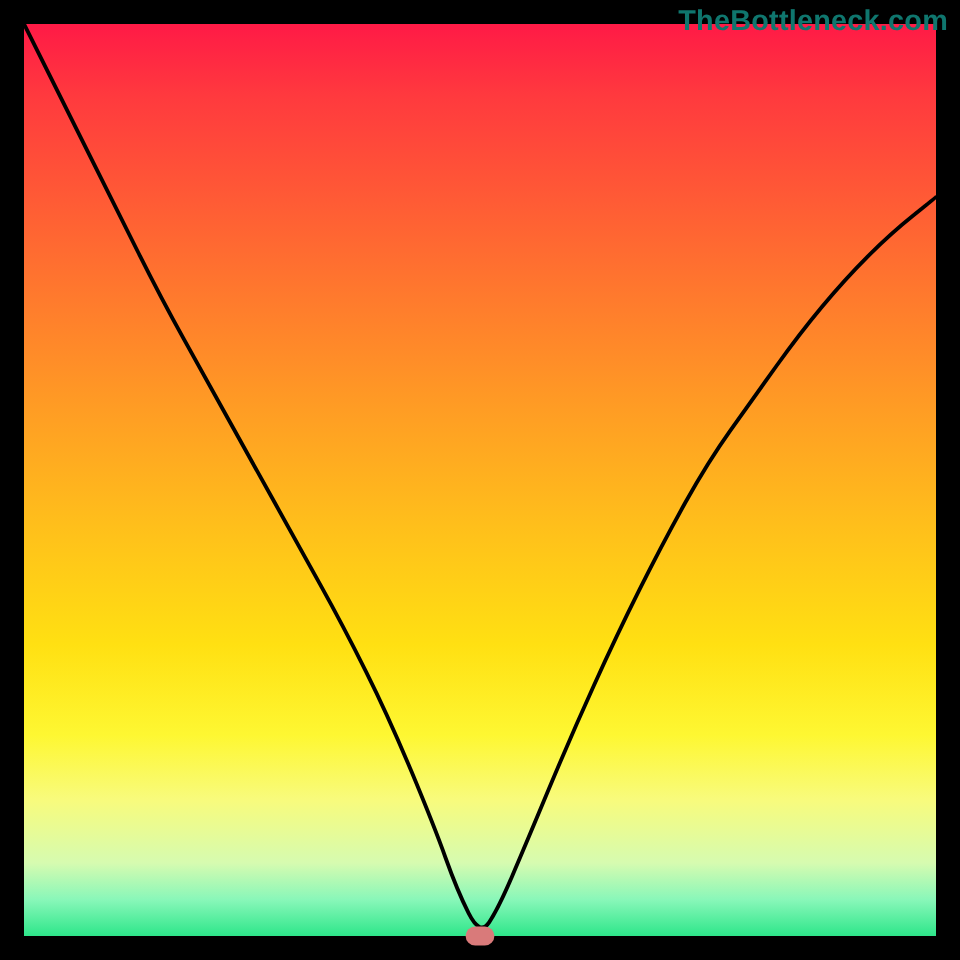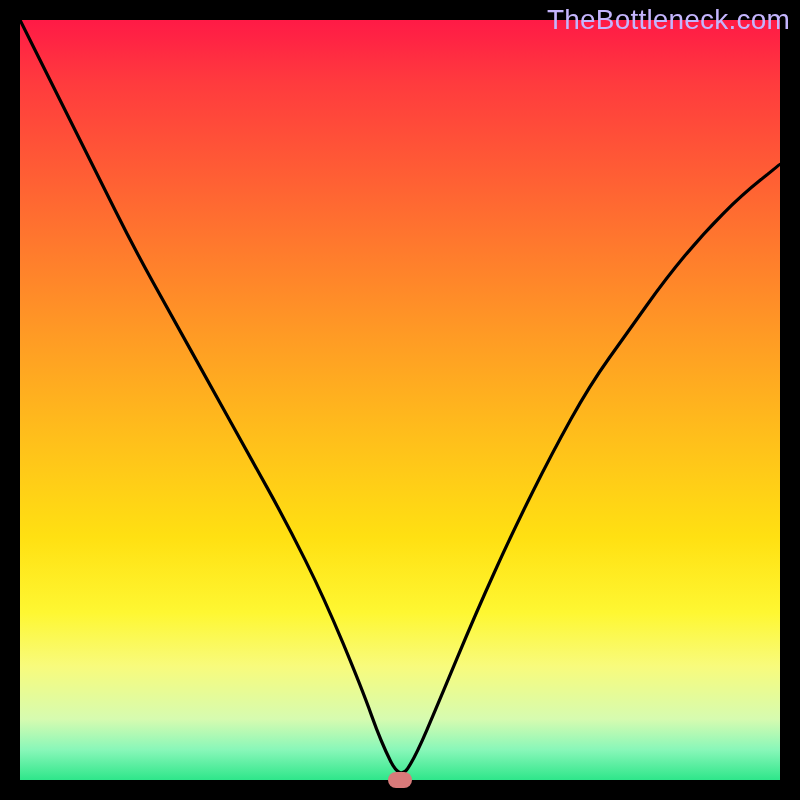--- a/index.html
+++ b/index.html
@@ -34,23 +34,23 @@
       #f8fb7c 85%,
       #d6fbb0 92%,
       #89f7b9 96%,
       #2ee68a 100%
     );
   }
   .watermark {
     position: absolute;
     top: 4px;
     right: 10px;
-    color: #c4b5fd;
-    font-size: 28px;
-    font-weight: 400;
+    color: #0f766e;
+    font-size: 24px;
+    font-weight: 700;
     letter-spacing: 0.2px;
     z-index: 5;
   }
   .curve-svg {
     position: absolute;
     left: 0;
     top: 0;
     width: 760px;
     height: 760px;
     z-index: 2;

